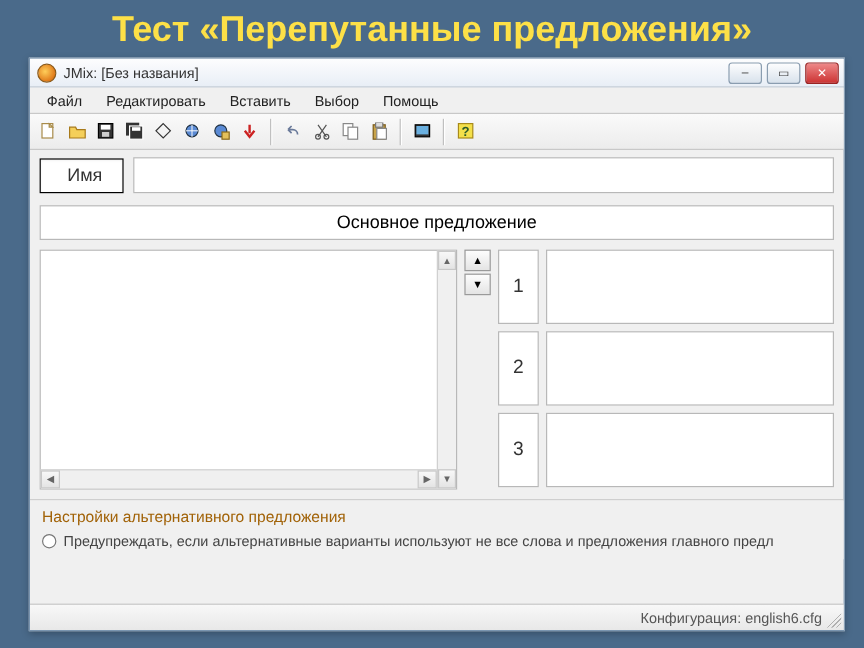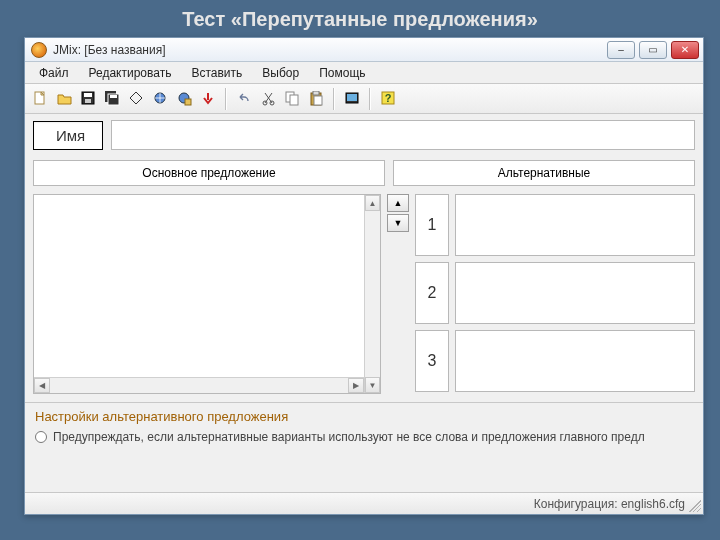--- a/index.html
+++ b/index.html
@@ -5,22 +5,22 @@
   * { box-sizing: border-box; margin: 0; padding: 0; }
   body {
     font-family: Tahoma, Arial, sans-serif;
     font-size: 12px;
     background: #4a6a8a;
     width: 720px;
     height: 540px;
     overflow: hidden;
   }
   .slide-title {
-    color: #e5e5e5;
-    font-size: 20px;
+    color: #fde047;
+    font-size: 30px;
     font-weight: bold;
     text-align: center;
     padding: 8px 0 6px 0;
     font-family: "Segoe UI", Tahoma, sans-serif;
   }
   .window {
     background: #f0f0f0;
     margin: 0 24px 0 24px;
     border: 1px solid #7a95b0;
     box-shadow: 0 2px 6px rgba(0,0,0,0.25);
@@ -104,21 +104,21 @@
   }
   .columns-header {
     display:flex;
     padding:4px 8px;
     gap:8px;
   }
   .col-head {
     background:#fff;
     border:1px solid #b8b8b8;
     padding:5px 8px;
-    font-size:12px;
+    font-size:15px;
     text-align:center;
     font-family:"Segoe UI", Tahoma, sans-serif;
   }
   .col-head.left { flex:1; }
   .col-head.right{ width:302px; }
   .workarea {
     display:flex;
     padding:4px 8px 6px 8px;
     gap:6px;
     height:210px;
@@ -319,21 +319,20 @@
       </div>
   </div>
 
   <div class="namebar">
     <div class="panel-label name-label">Имя</div>
     <div class="name-input"></div>
   </div>
 
   <div class="columns-header">
     <div class="col-head left">Основное предложение</div>
-    <div class="col-head right">Альтернативные</div>
   </div>
 
   <div class="workarea">
     <div class="main-textarea">
       <div class="scroll-stub">
         <div class="arrow up">▲</div>
         <div class="arrow dn">▼</div>
       </div>
       <div class="scroll-stub horiz">
         <div class="arrow up">◀</div>

